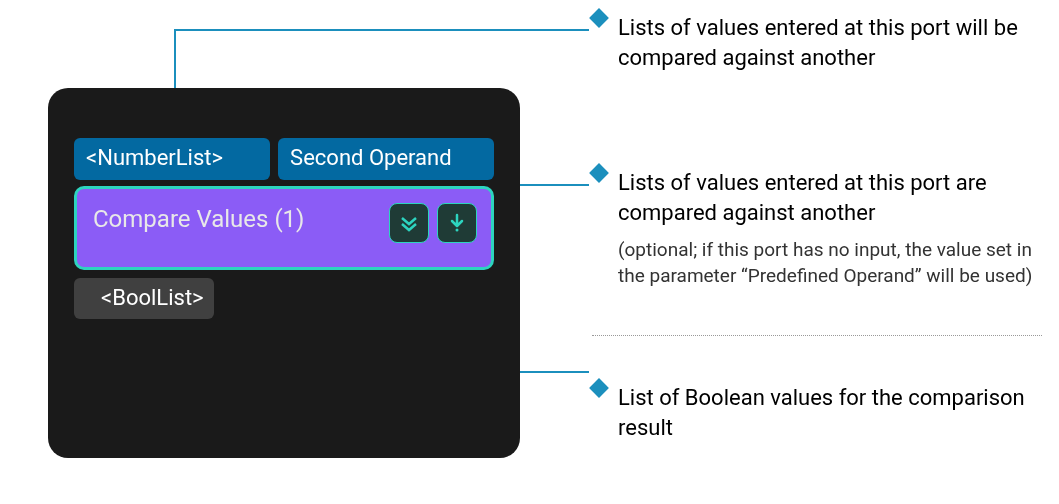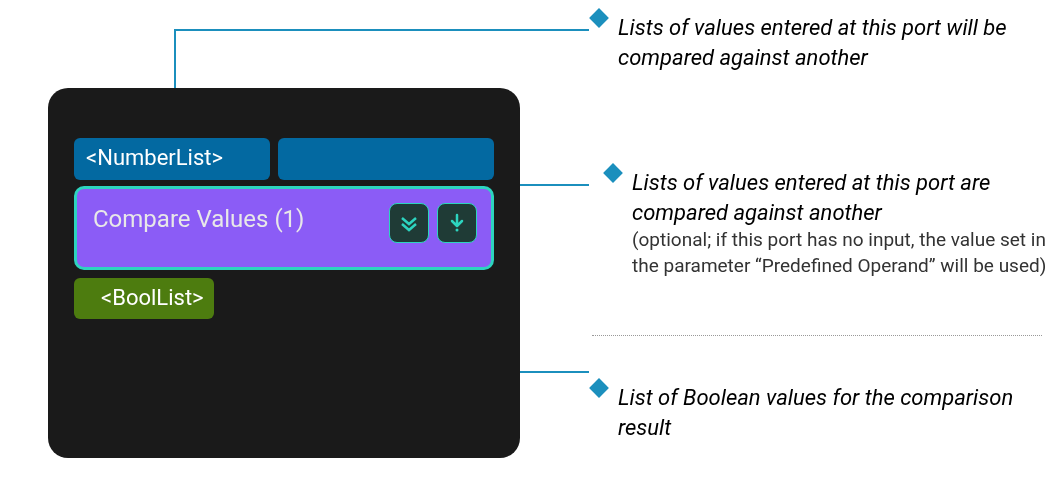--- a/index.html
+++ b/index.html
@@ -58,47 +58,48 @@
     .icon-btn {
       width: 40px; height: 40px;
       background: #1f3b36;
       border: 1px solid #2dd4bf;
       border-radius: 8px;
       display: flex;
       align-items: center;
       justify-content: center;
     }
     .port-out {
-      background: #4d7c0f;
+      background: #404040;
       display: inline-block;
       padding-left: 27px;
     }
     .port-out-1 { width: 140px; }
 
     .annot {
       position: absolute;
       font-size: 22px;
       color: #000;
       line-height: 1.35;
     }
     .annot-note {
       font-size: 19px;
       color: #333;
+      margin-top: 10px;
     }
     .annot-diamond {
       display: inline-block;
       width: 14px; height: 14px;
       background: #1b8fbd;
       transform: rotate(45deg);
       margin-right: 12px;
       flex-shrink: 0;
       position: relative;
       top: -2px;
     }
-    .annot-row { display: flex; align-items: flex-start; font-style: italic; }
+    .annot-row { display: flex; align-items: flex-start; }
     .annot-text { flex: 1; }
     .divider {
       position: absolute;
       border-top: 1.5px dotted #999;
     }
     svg.connector {
       position: absolute;
       left: 0; top: 0;
       width: 1059px; height: 504px;
       pointer-events: none;
@@ -117,20 +118,21 @@
   <path d="M 220 372 L 589 372" stroke="#1b8fbd" stroke-width="2" fill="none"></path>
   <rect x="215" y="367" width="10" height="10" fill="#1b8fbd" transform="rotate(45 220 372)"></rect>
 </svg>
 
 <div class="node-panel">
   <div class="ports-row">
     <div class="port port-in port-in-1">
       <div>&lt;NumberList&gt;</div>
     </div>
     <div class="port port-in port-in-2">
+      <div>Second Operand</div>
     </div>
   </div>
 
   <div class="node-body">
     <div class="node-title">Compare Values (1)</div>
     <div class="node-icons">
       <div class="icon-btn">
         <svg width="20" height="20" viewBox="0 0 20 20">
           <path d="M3 5 L10 11 L17 5" stroke="#2dd4bf" stroke-width="2.5" fill="none"></path>
           <path d="M3 11 L10 17 L17 11" stroke="#2dd4bf" stroke-width="2.5" fill="none"></path>
@@ -150,21 +152,21 @@
   </div>
 </div>
 
 <div class="annot" style="left:592px; top:13px; width:440px;">
   <div class="annot-row">
     <span class="annot-diamond"></span>
     <span class="annot-text">Lists of values entered at this port will be compared against another</span>
   </div>
 </div>
 
-<div class="annot" style="left:606px; top:168px; width:450px;">
+<div class="annot" style="left:592px; top:168px; width:450px;">
   <div class="annot-row">
     <span class="annot-diamond"></span>
     <span class="annot-text">
       <span>Lists of values entered at this port are compared against another</span>
     </span>
   </div>
   <div class="annot-note" style="padding-left:26px;">(optional; if this port has no input, the value set in the parameter “Predefined Operand” will be used)</div>
 </div>
 
 <div class="divider" style="left:592px; top:335px; width:450px;"></div>

